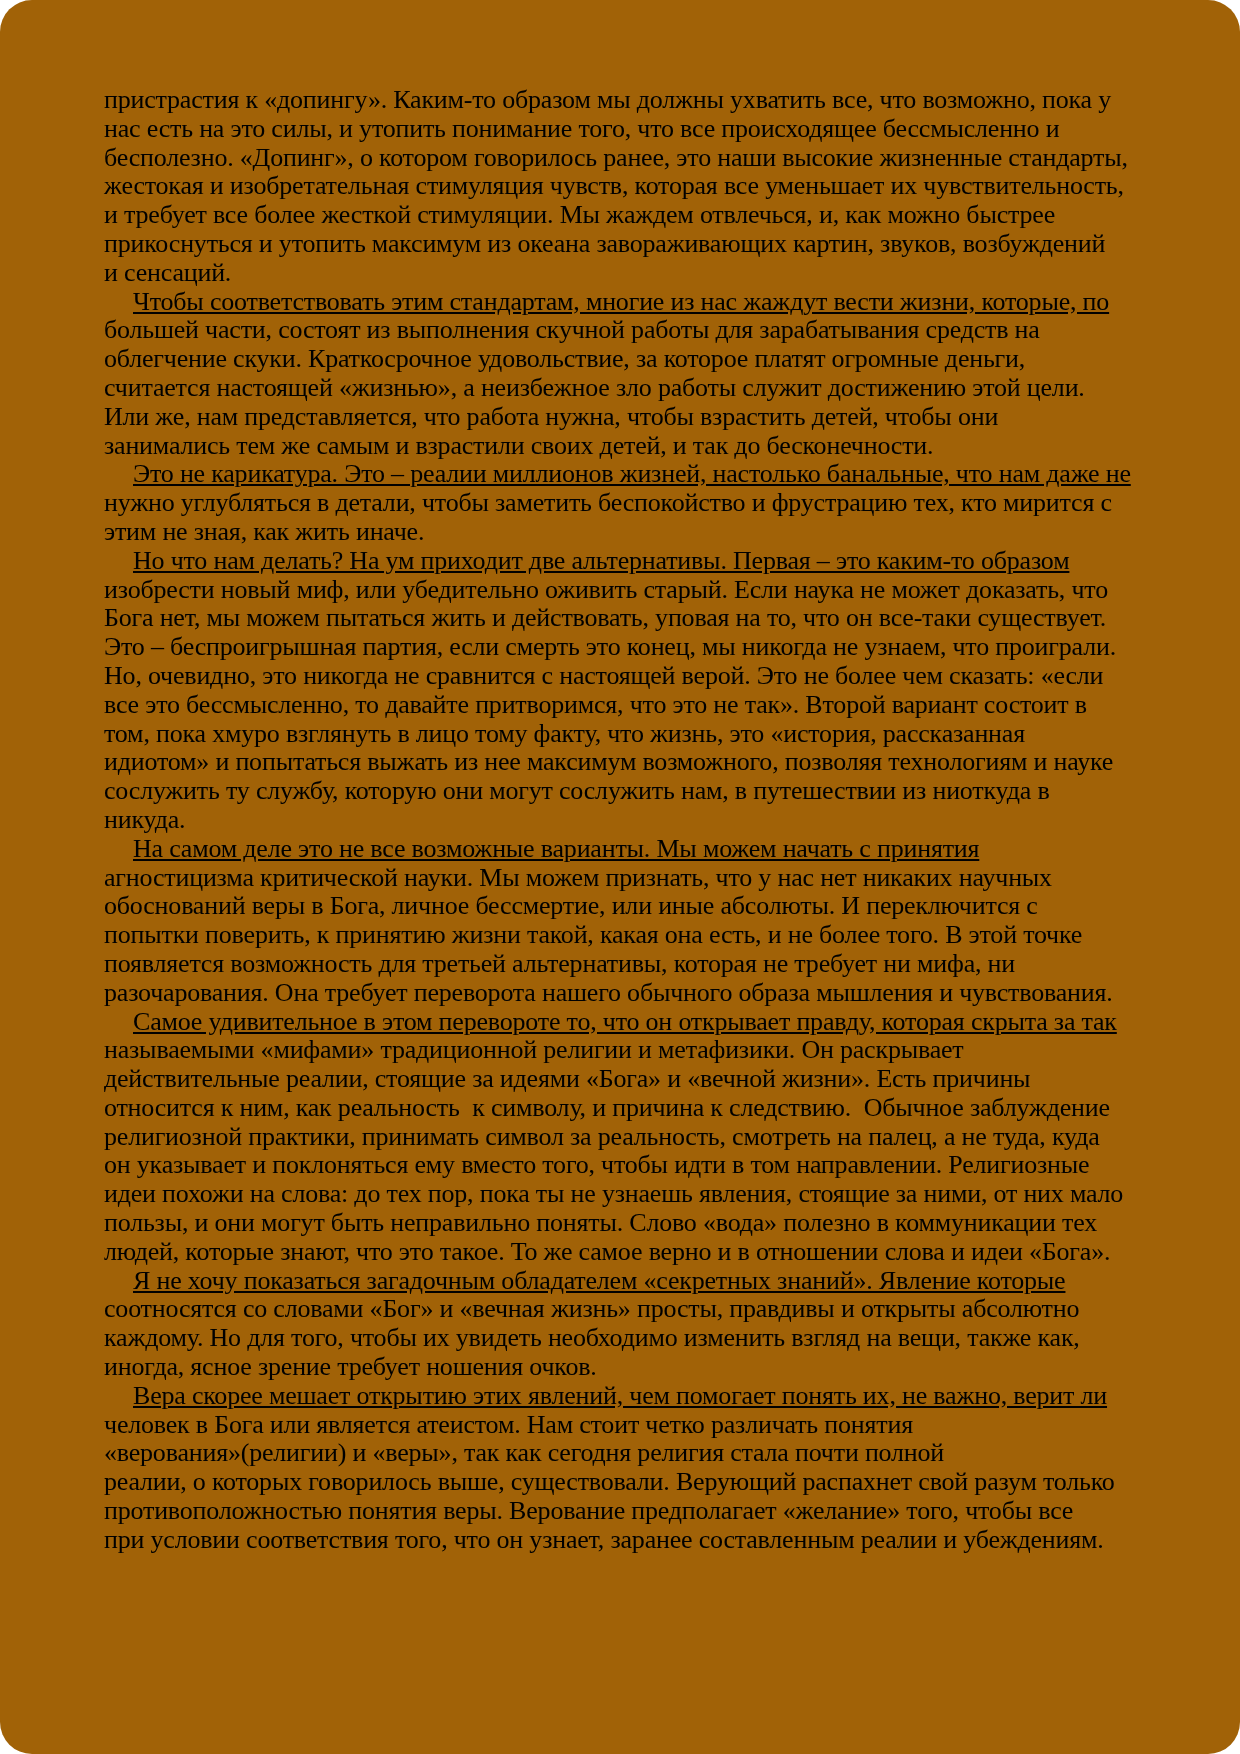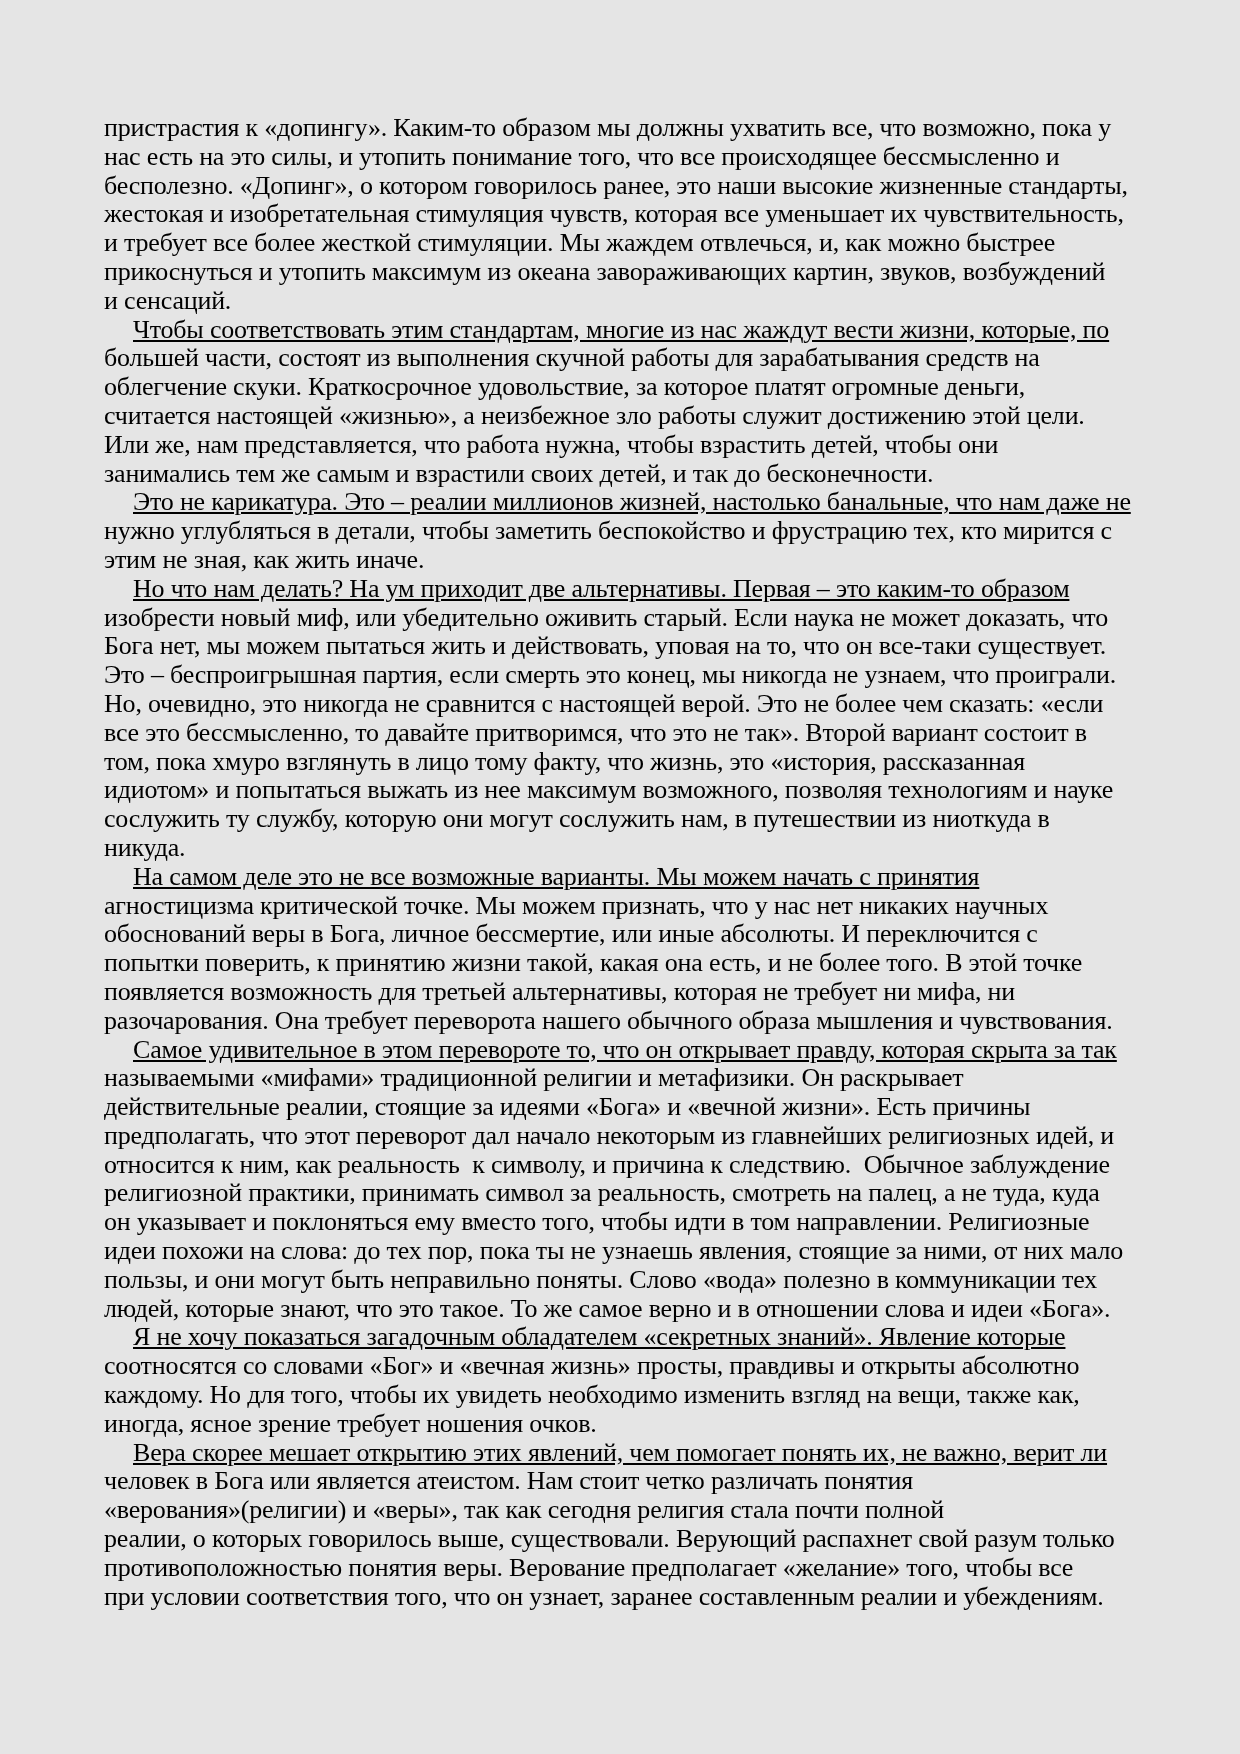--- a/index.html
+++ b/index.html
@@ -10,26 +10,27 @@
   body {
     width: 1240px;
     height: 1754px;
     overflow: hidden;
     position: relative;
   }
   .page {
     box-sizing: border-box;
     width: 1240px;
     height: 1754px;
-    padding: 114px 96px 0 104px;
-    background: #e5e5e5;
+    padding: 86px 96px 0 104px;
+    background: #a16207;
     color: #000000;
     font-family: "Liberation Serif", "DejaVu Serif", serif;
     font-size: 26px;
     line-height: 28.8px;
+    border-radius: 32px;
   }
   .paragraph {
     margin: 0;
     padding: 0;
   }
   .line {
     white-space: pre;   
     letter-spacing: -0.2px;
   }
   .line.first-indent {
@@ -71,31 +72,30 @@
         <div class="line">Это – беспроигрышная партия, если смерть это конец, мы никогда не узнаем, что проиграли.</div>
         <div class="line">Но, очевидно, это никогда не сравнится с настоящей верой. Это не более чем сказать: «если</div>
         <div class="line">все это бессмысленно, то давайте притворимся, что это не так». Второй вариант состоит в</div>
         <div class="line">том, пока хмуро взглянуть в лицо тому факту, что жизнь, это «история, рассказанная</div>
         <div class="line">идиотом» и попытаться выжать из нее максимум возможного, позволяя технологиям и науке</div>
         <div class="line">сослужить ту службу, которую они могут сослужить нам, в путешествии из ниоткуда в</div>
         <div class="line">никуда.</div>
       </div>
       <div class="paragraph">
         <div class="line first-indent">На самом деле это не все возможные варианты. Мы можем начать с принятия</div>
-        <div class="line">агностицизма критической точке. Мы можем признать, что у нас нет никаких научных</div>
+        <div class="line">агностицизма критической науки. Мы можем признать, что у нас нет никаких научных</div>
         <div class="line">обоснований веры в Бога, личное бессмертие, или иные абсолюты. И переключится с</div>
         <div class="line">попытки поверить, к принятию жизни такой, какая она есть, и не более того. В этой точке</div>
         <div class="line">появляется возможность для третьей альтернативы, которая не требует ни мифа, ни</div>
         <div class="line">разочарования. Она требует переворота нашего обычного образа мышления и чувствования.</div>
       </div>
       <div class="paragraph">
         <div class="line first-indent">Самое удивительное в этом перевороте то, что он открывает правду, которая скрыта за так</div>
         <div class="line">называемыми «мифами» традиционной религии и метафизики. Он раскрывает</div>
         <div class="line">действительные реалии, стоящие за идеями «Бога» и «вечной жизни». Есть причины</div>
-        <div class="line">предполагать, что этот переворот дал начало некоторым из главнейших религиозных идей, и</div>
         <div class="line">относится к ним, как реальность  к символу, и причина к следствию.  Обычное заблуждение</div>
         <div class="line">религиозной практики, принимать символ за реальность, смотреть на палец, а не туда, куда</div>
         <div class="line">он указывает и поклоняться ему вместо того, чтобы идти в том направлении. Религиозные</div>
         <div class="line">идеи похожи на слова: до тех пор, пока ты не узнаешь явления, стоящие за ними, от них мало</div>
         <div class="line">пользы, и они могут быть неправильно поняты. Слово «вода» полезно в коммуникации тех</div>
         <div class="line">людей, которые знают, что это такое. То же самое верно и в отношении слова и идеи «Бога».</div>
       </div>
       <div class="paragraph">
         <div class="line first-indent">Я не хочу показаться загадочным обладателем «секретных знаний». Явление которые</div>
         <div class="line">соотносятся со словами «Бог» и «вечная жизнь» просты, правдивы и открыты абсолютно</div>

